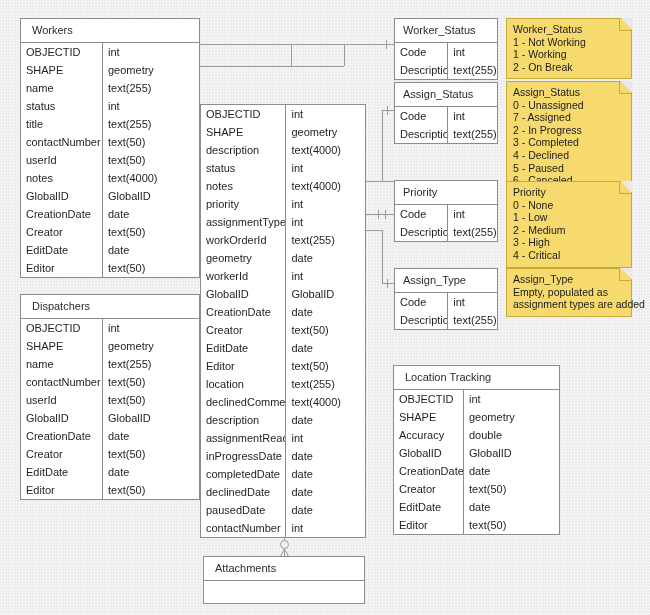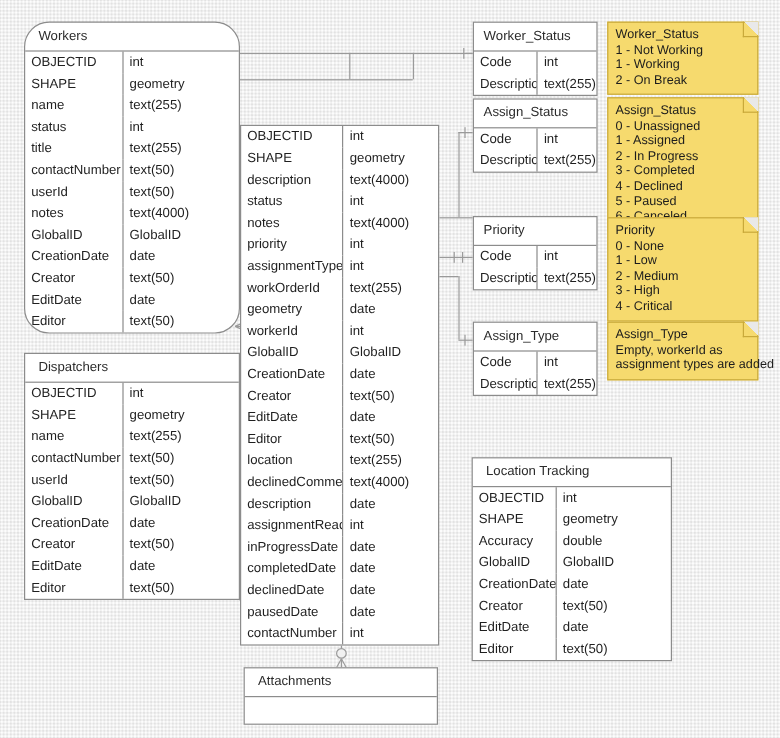--- a/index.html
+++ b/index.html
@@ -190,21 +190,21 @@
   <div class="foot" style="left:277px; top:548px;">
     <svg width="16" height="14" viewBox="0 0 16 14">
         <g stroke="#9a9a9a" stroke-width="1" fill="none">
       <path d="M7.5 1 L2 11"></path>
           <path d="M7.5 1 L13 11"></path>
           <path d="M7.5 1 L7.5 11"></path>
     </g>
       </svg>
   </div>
 
-  <div class="entity w-workers" style="left:20px; top:18px; width:180px;border-radius:21px;">
+  <div class="entity w-workers" style="left:20px; top:18px; width:180px;">
     <div class="entity-title">Workers</div>
     <div class="entity-body">
       <div class="attr-row">
           <span class="attr-name">OBJECTID</span>
           <span class="attr-type">int</span>
         </div>
       <div class="attr-row">
           <span class="attr-name">SHAPE</span>
           <span class="attr-type">geometry</span>
         </div>
@@ -451,21 +451,21 @@
           <span class="attr-name">Code</span>
           <span class="attr-type">int</span>
         </div>
       <div class="attr-row">
           <span class="attr-name">Description</span>
           <span class="attr-type">text(255)</span>
         </div>
     </div>
   </div>
 
-  <div class="entity w-loc" style="left:393px; top:365px; width:167px;margin-top:16px;">
+  <div class="entity w-loc" style="left:393px; top:365px; width:167px;">
     <div class="entity-title">Location Tracking</div>
     <div class="entity-body">
       <div class="attr-row">
           <span class="attr-name">OBJECTID</span>
           <span class="attr-type">int</span>
         </div>
       <div class="attr-row">
           <span class="attr-name">SHAPE</span>
           <span class="attr-type">geometry</span>
         </div>
@@ -506,38 +506,38 @@
     <div class="note-line">Worker_Status</div>
     <div class="note-line">1 - Not Working</div>
     <div class="note-line">1 - Working</div>
     <div class="note-line">2 - On Break</div>
   </div>
 
   <div class="note" style="left:506px; top:81px; width:126px;">
     <div class="fold"></div>
     <div class="note-line">Assign_Status</div>
     <div class="note-line">0 - Unassigned</div>
-    <div class="note-line">1 - Assigned</div>
+    <div class="note-line">7 - Assigned</div>
     <div class="note-line">2 - In Progress</div>
     <div class="note-line">3 - Completed</div>
     <div class="note-line">4 - Declined</div>
     <div class="note-line">5 - Paused</div>
     <div class="note-line">6 - Canceled</div>
   </div>
 
   <div class="note" style="left:506px; top:181px; width:126px;">
     <div class="fold"></div>
     <div class="note-line">Priority</div>
     <div class="note-line">0 - None</div>
     <div class="note-line">1 - Low</div>
     <div class="note-line">2 - Medium</div>
     <div class="note-line">3 - High</div>
     <div class="note-line">4 - Critical</div>
   </div>
 
   <div class="note" style="left:506px; top:268px; width:126px;">
     <div class="fold"></div>
     <div class="note-line">Assign_Type</div>
-    <div class="note-line">Empty, workerId as</div>
+    <div class="note-line">Empty, populated as</div>
     <div class="note-line">assignment types are added</div>
   </div>
 
 </div>
 
 </body></html>

